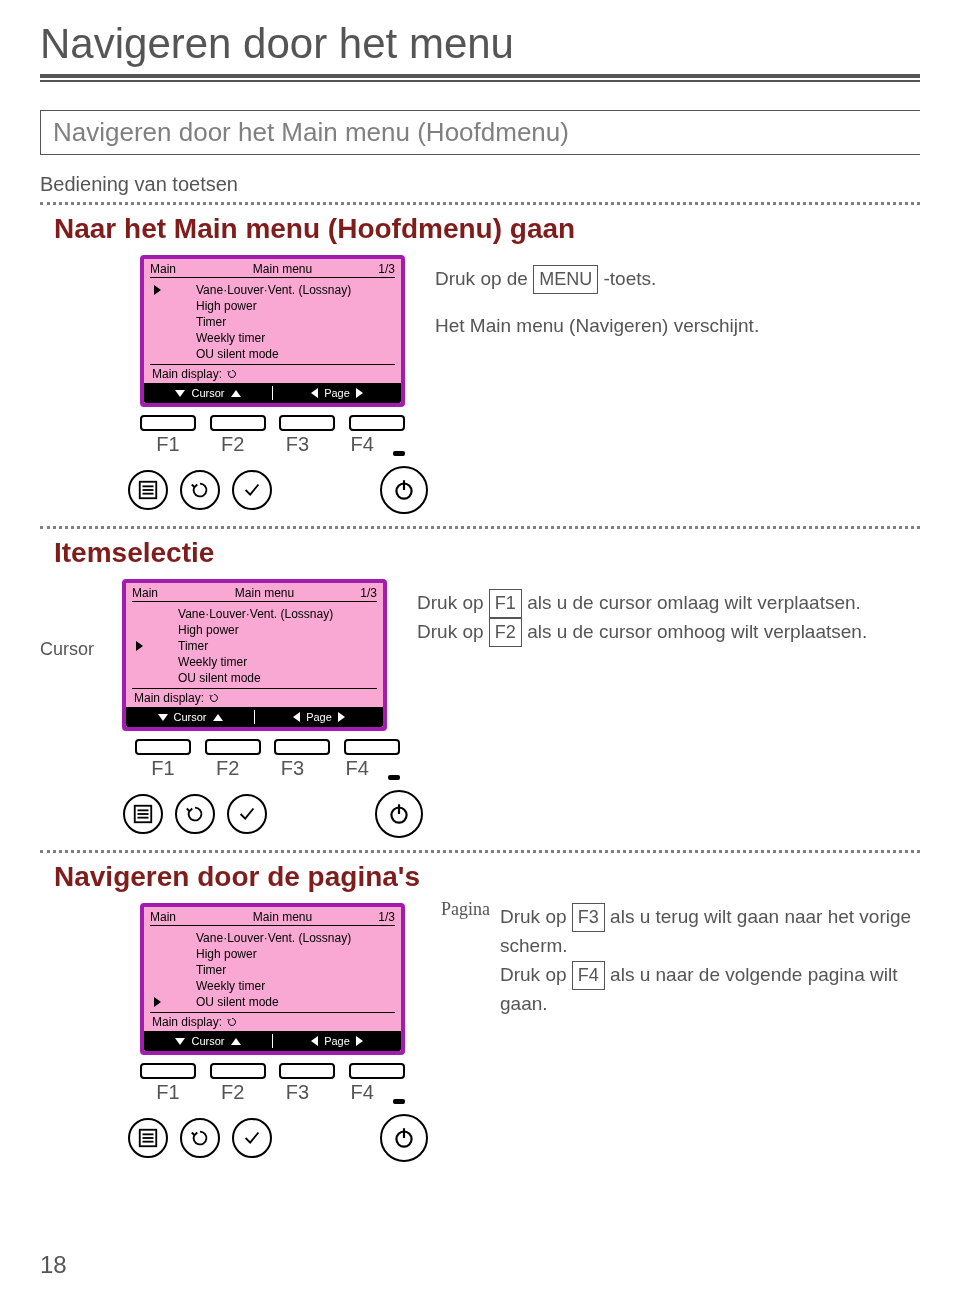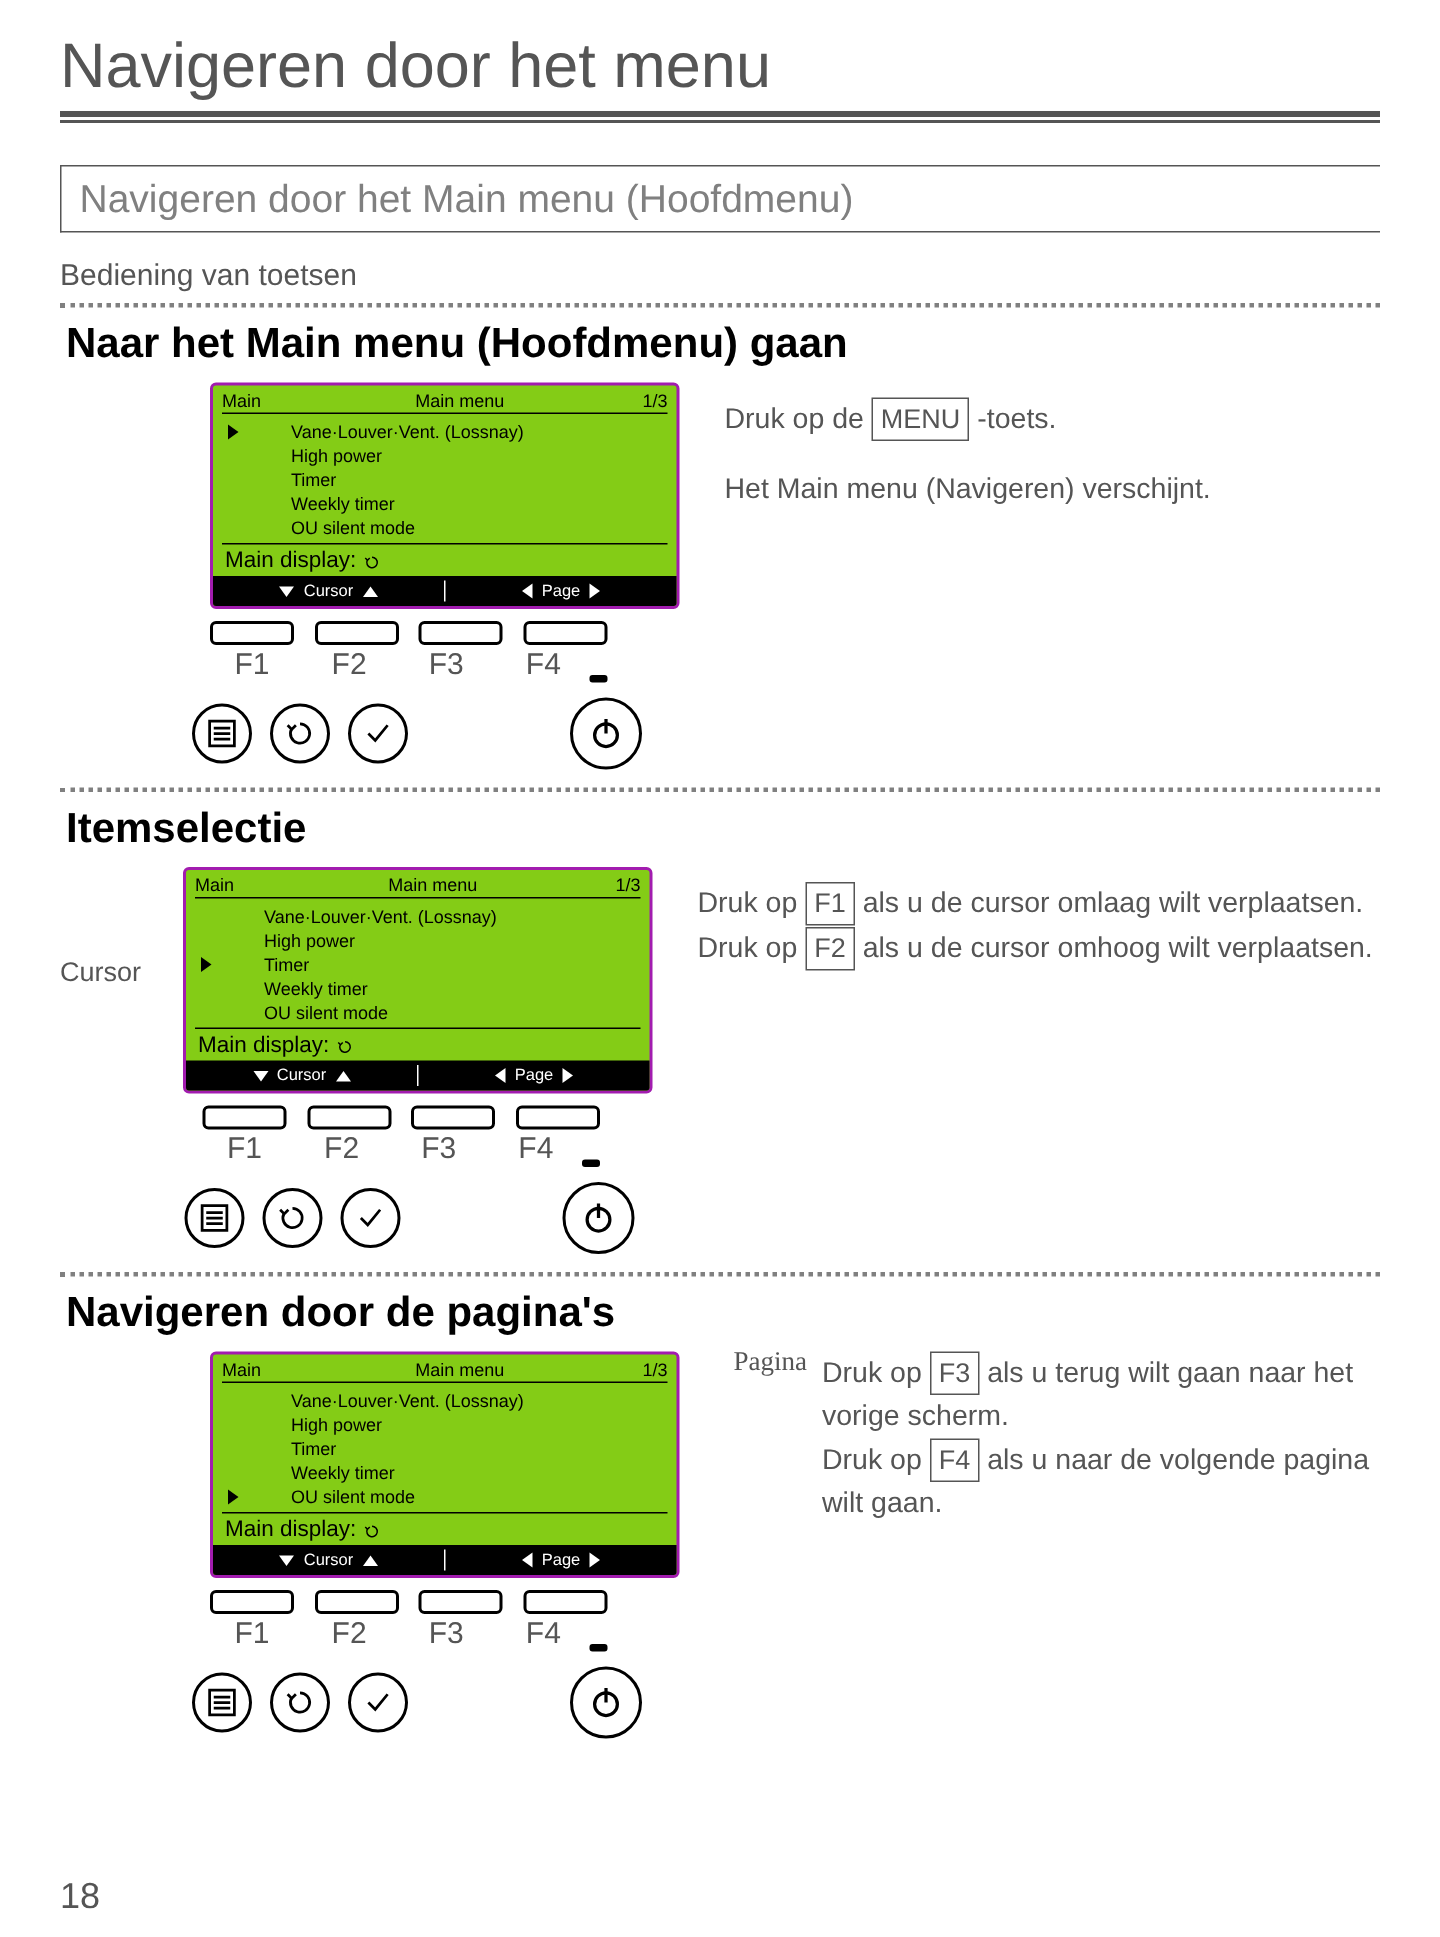--- a/index.html
+++ b/index.html
@@ -44,37 +44,37 @@
     margin-bottom: 4px;
   }
   .dots {
     border: none;
     border-top: 3px dotted #808080;
     height: 0;
     margin: 6px 0 8px 0;
   }
   .h2 {
     font-size: 28px;
-    color: #000000;
-    margin: 6px 0 10px 4px;
+    color: #7f1d1d;
+    margin: 6px 0 10px 14px;
   }
   .row {
     display: flex;
     gap: 30px;
     align-items: flex-start;
     margin-bottom: 8px;
   }
   .lcd-col { margin-left: 100px; }
   .lcd-col.with-label { margin-left: 10px; }
   
   .lcd {
-    width: 313px;
-    border: 2px solid #a21caf;
+    width: 265px;
+    border: 4px solid #a21caf;
     border-radius: 4px;
-    background: #84cc16;
+    background: #f9a8d4;
     color: #000;
     font-size: 12px;
   }
   .lcd-header {
     display: flex;
     align-items: center;
     padding: 3px 6px 1px 6px;
   }
   .lcd-header .left { width: 60px; }
   .lcd-header .center { flex: 1; text-align: center; font-weight: normal; }
@@ -88,21 +88,21 @@
     border-bottom: 5px solid transparent;
     border-left: 7px solid #000;
     margin-right: 3px;
     visibility: hidden;
   }
   .tri-right.show { visibility: visible; }
   .lcd-foot1 {
     display: flex;
     align-items: center;
     padding: 2px 8px;
-    font-size: 15px;
+    font-size: 12px;
   }
   .lcd-foot1 .undo-icon {
     display: inline-block;
     width: 12px; height: 12px;
     margin-left: 4px;
   }
   .lcd-foot2 {
     background: #000;
     color: #fff;
     display: flex;

